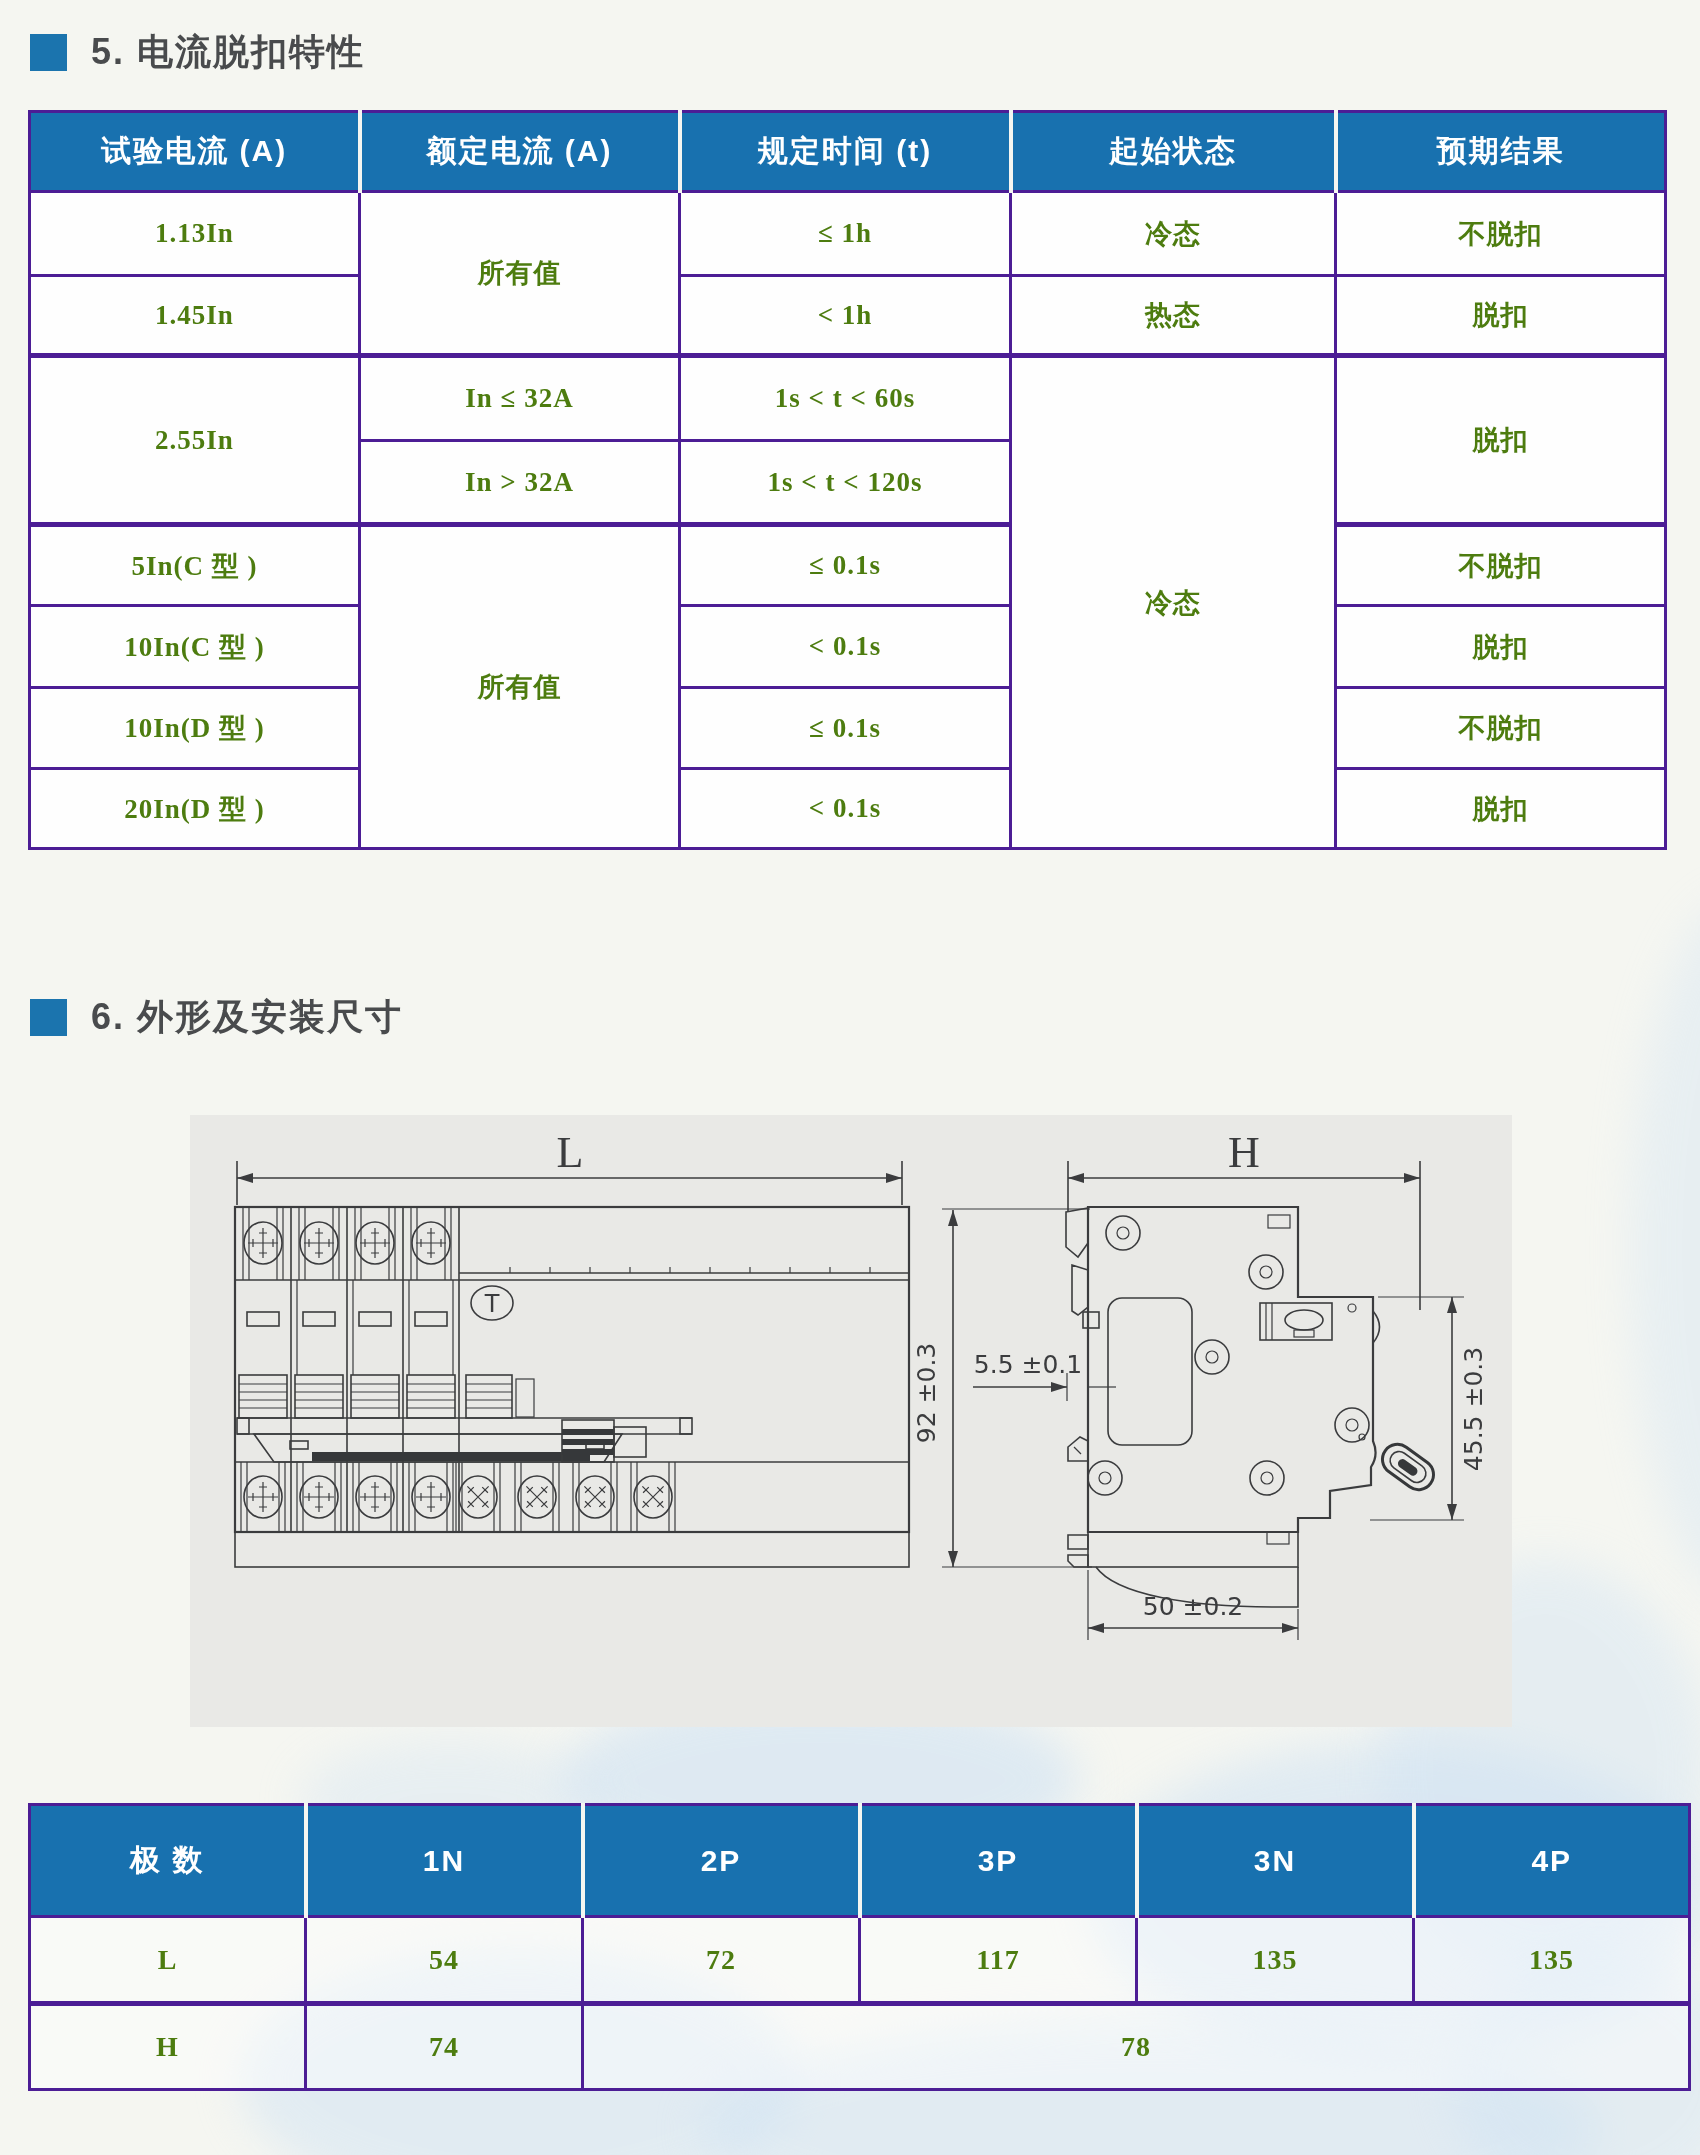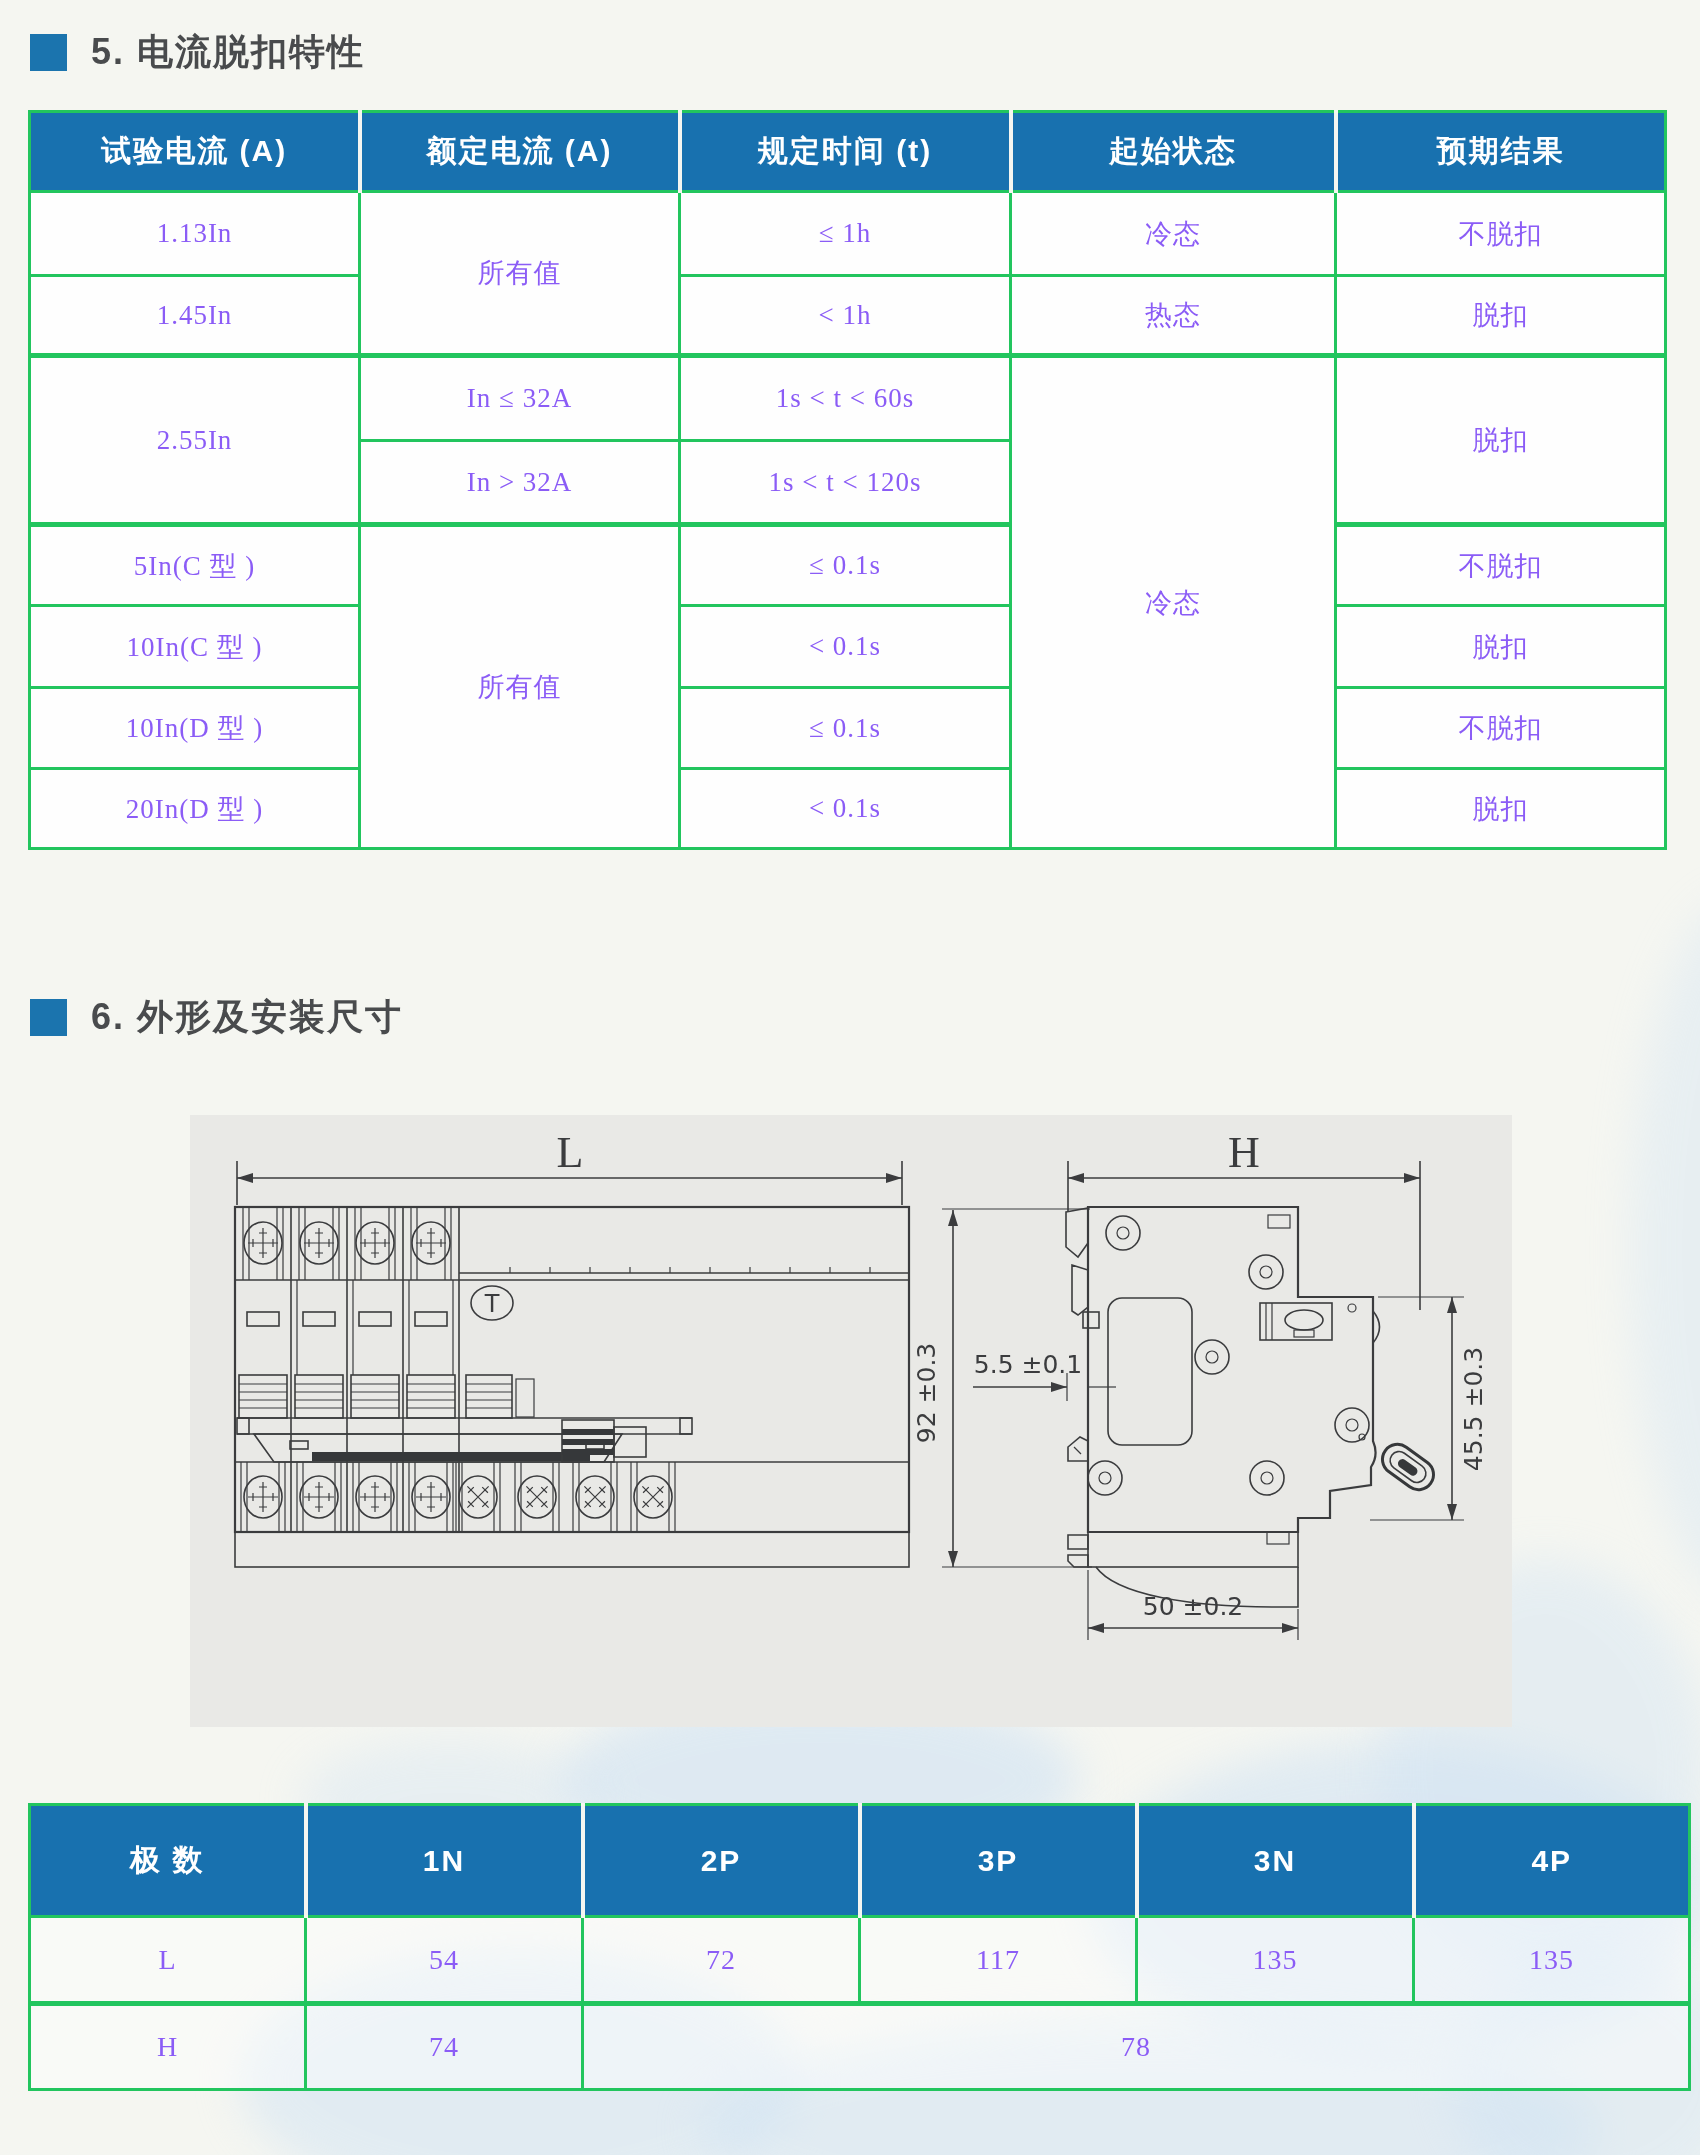--- a/index.html
+++ b/index.html
@@ -6,26 +6,26 @@
   body{width:1700px;height:2155px;position:relative;background:#f5f6f1;overflow:hidden;
        font-family:"Liberation Sans","DejaVu Sans",sans-serif;}
   .blob{position:absolute;border-radius:50%;background:#cfe2f3;filter:blur(22px);z-index:0;}
   
   .sec-title{position:absolute;left:30px;display:flex;align-items:center;z-index:2;}
   .sec-sq{width:37px;height:37px;background:#1b74ae;margin-right:24px;flex:0 0 auto;}
   .sec-txt{font-size:36px;font-weight:bold;color:#494b4d;letter-spacing:2px;}
   
   table{border-collapse:collapse;table-layout:fixed;}
   .dtable{position:absolute;z-index:2;}
-  .dtable td,.dtable th{border:3px solid #22c55e;text-align:center;vertical-align:middle;overflow:hidden;}
+  .dtable td,.dtable th{border:3px solid #4c1d95;text-align:center;vertical-align:middle;overflow:hidden;}
   .dtable th{background:#1871af;color:#ffffff;font-size:30px;font-weight:bold;letter-spacing:2px;
              font-family:"Liberation Sans","DejaVu Sans",sans-serif;}
   .dtable th + th{border-left:4px solid #f5f6f1;}
-  .dtable td{font-family:"Liberation Serif","DejaVu Serif",serif;font-size:27px;color:#8b5cf6;
-             letter-spacing:1px;background:rgba(255,255,255,0.9);}
+  .dtable td{font-family:"Liberation Serif","DejaVu Serif",serif;font-size:27px;color:#4d7c0f;
+             letter-spacing:1px;background:rgba(255,255,255,0.9);font-weight:bold;}
   tr.grp td{border-top-width:5px;}
   
   #dim-table td{background:rgba(255,255,255,0.45);font-size:28px;}
   #dim-table tr.hrow td{border-top-width:5px;}
   #dim-table tr.note td{border-top-width:4px;border-bottom-width:6px;font-size:27px;}
   
   .panel{position:absolute;left:190px;top:1115px;width:1322px;height:612px;background:#e9e9e6;z-index:1;}
   .panel svg{display:block;}
   .ln{stroke:#3b3c3e;stroke-width:1.6;fill:none;}
   .lnk{stroke:#3b3c3e;stroke-width:2.2;fill:none;}

